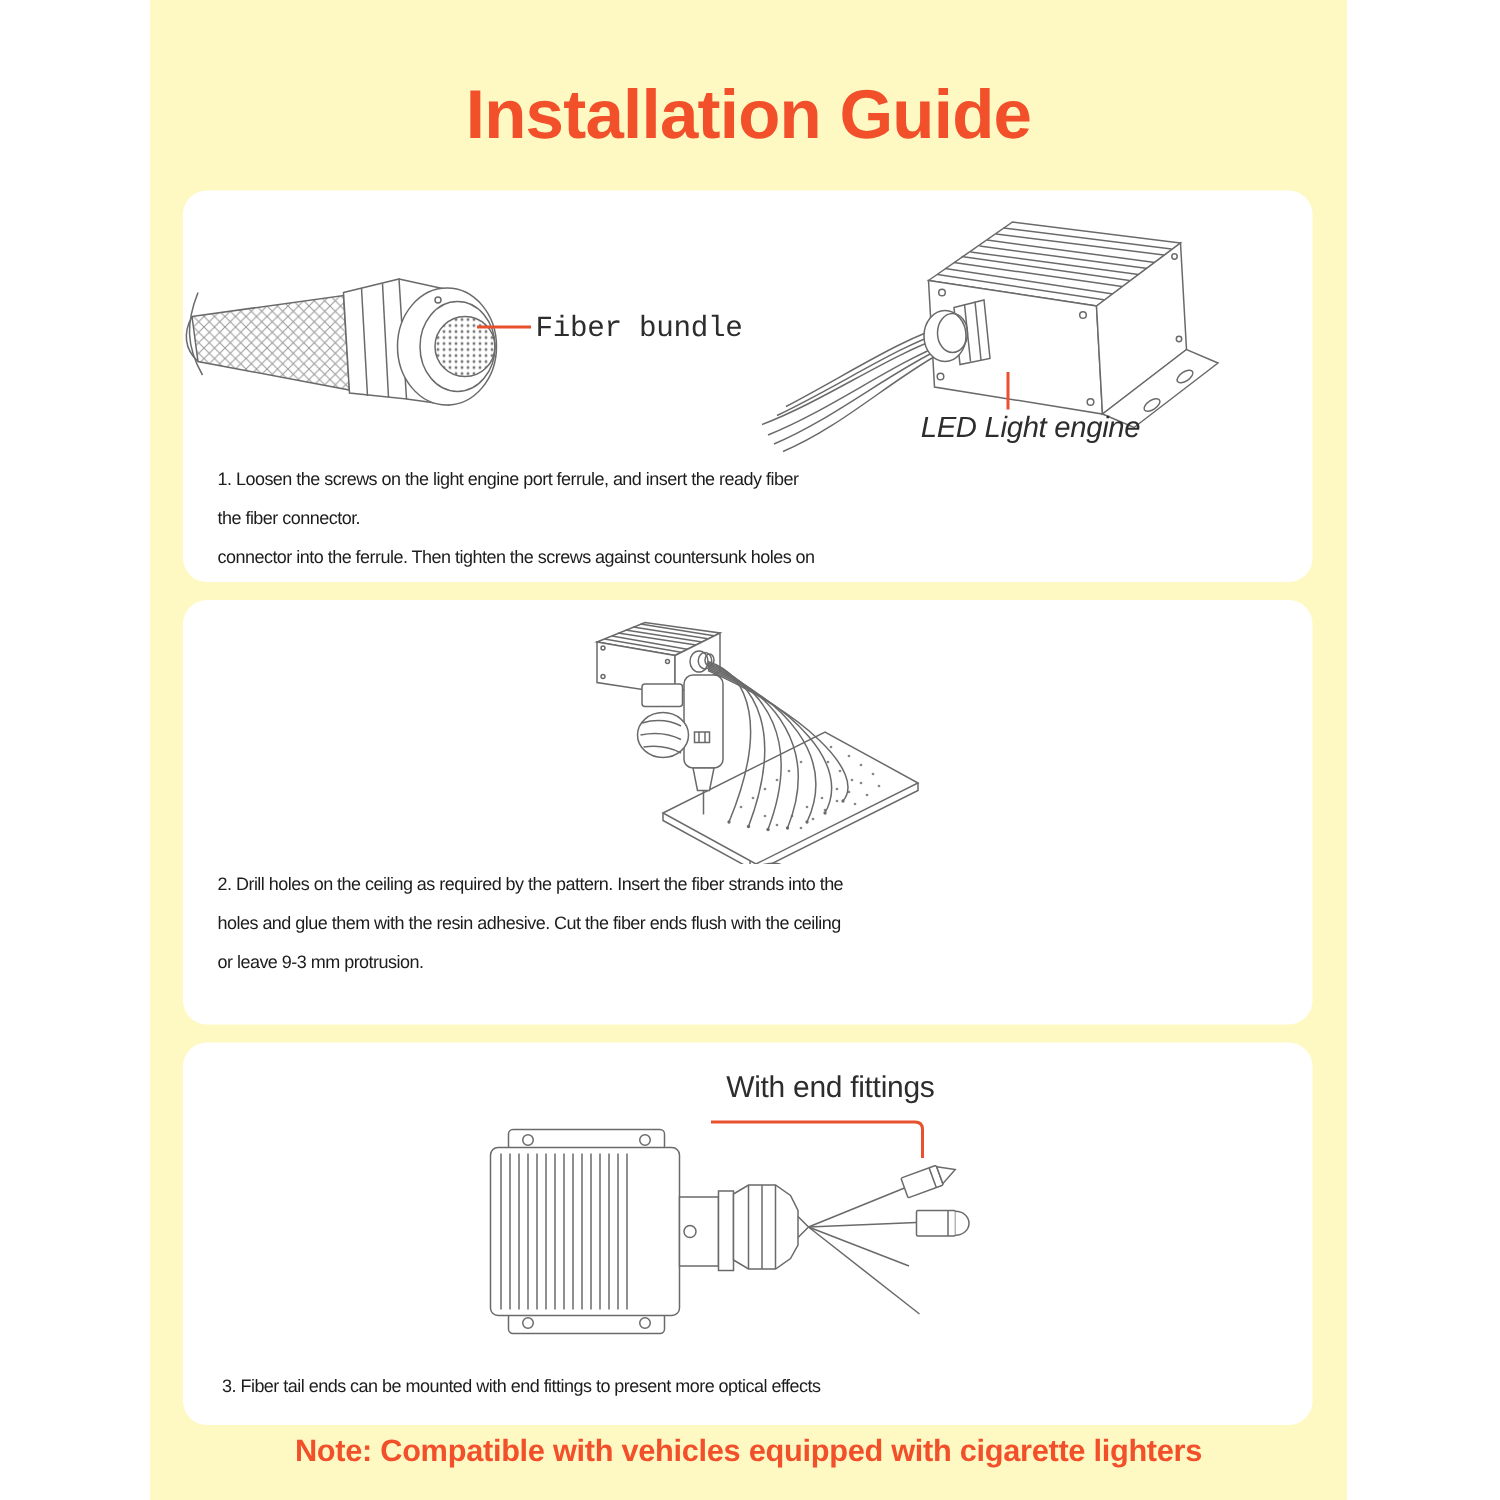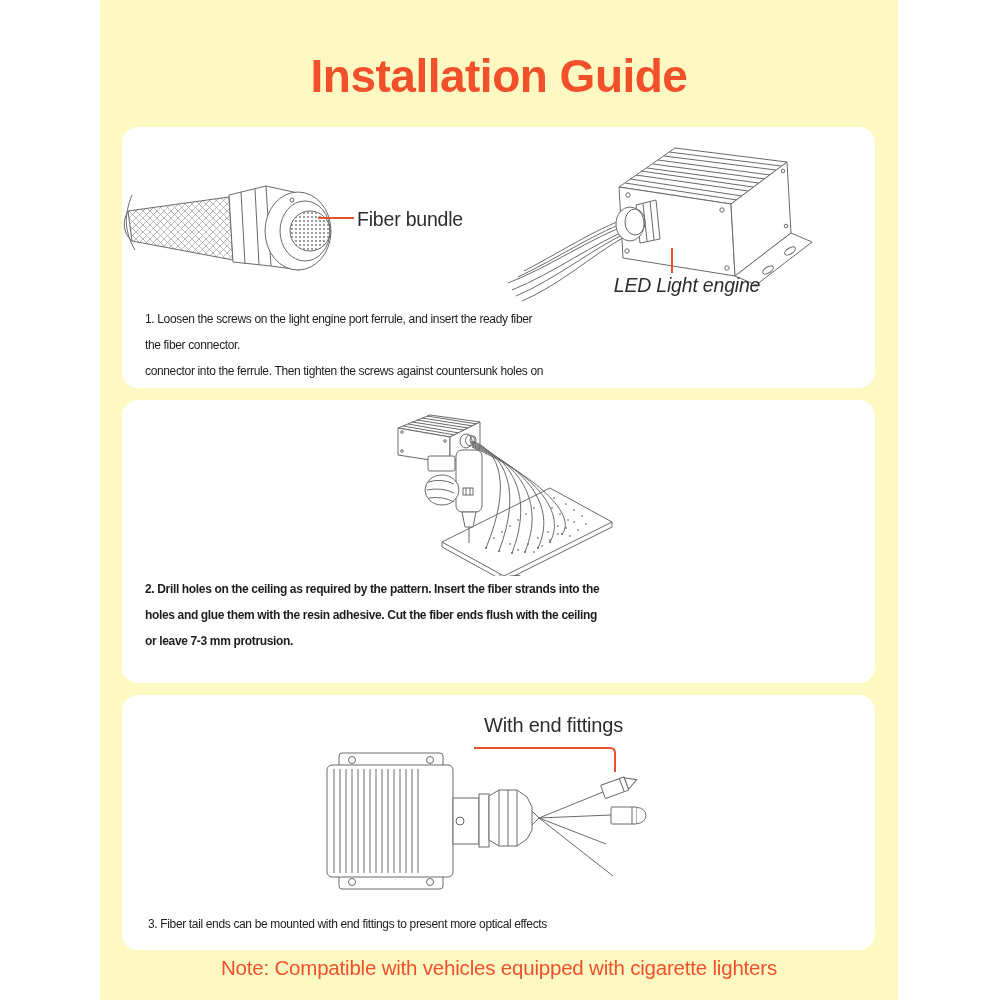--- a/index.html
+++ b/index.html
@@ -13,40 +13,40 @@
   .title{
     position:absolute;left:0;top:50px;width:100%;margin:0;
     text-align:center;font-size:46px;line-height:52px;font-weight:800;
     letter-spacing:-0.5px;color:#F2502A;
   }
   .card{
     position:absolute;left:22px;width:753px;background:#ffffff;
     border-radius:16px;overflow:hidden;
   }
   .card1{top:127px;height:261px;}
-  .card2{top:400px;height:283px;font-weight:bold;}
+  .card2{top:400px;height:283px;}
   .card3{top:695px;height:255px;}
   .illu{position:absolute;left:0;top:0;display:block;}
   .label{
     position:absolute;color:#2d2d2d;font-size:19.5px;line-height:22px;
     letter-spacing:-0.2px;white-space:nowrap;
   }
-  .lbl-fiber-bundle{left:235px;top:81px;}
+  .lbl-fiber-bundle{left:235px;top:81px;font-family:Liberation Mono, monospace;}
   .lbl-led-engine{left:490px;top:147px;width:150px;text-align:center;font-style:italic;}
   .lbl-end-fittings{left:345px;top:19px;width:156px;text-align:right;font-size:20px;}
   .step-text{position:absolute;left:23px;right:10px;color:#1d1d1d;}
   .card1 .step-text{top:179px;}
   .card2 .step-text{top:176px;}
   .card3 .step-text{top:216px;left:26px;}
   .step-line{
     font-size:12px;line-height:26px;letter-spacing:-0.35px;white-space:nowrap;
   }
   .footer-note{
     position:absolute;left:0;top:954px;width:100%;margin:0;text-align:center;
-    color:#F2502A;font-size:20.5px;line-height:28px;font-weight:400;
+    color:#F2502A;font-size:20.5px;line-height:28px;font-weight:700;
     letter-spacing:-0.2px;
   }
   svg .ln{stroke:#6a6a6a;stroke-width:1;fill:none;}
   svg .lnf{stroke:#6a6a6a;stroke-width:1;fill:#ffffff;}
   svg .accent{stroke:#E8512E;stroke-width:2;fill:none;}
 </style>
 </head>
 <body>
 
 <div class="canvas">
@@ -225,21 +225,21 @@
             <path class="ln" d="M306,82 q14,-4 26,2 M305,90 q15,-3 27,3 M307,98 q14,-2 25,4"></path>
             <polygon class="lnf" points="340,112 354,112 351,127 343,127"></polygon>
             <line class="ln" x1="347" y1="127" x2="347" y2="143"></line>
           </g>
         </g>
       </svg>
 
       <div class="step-text">
         <div class="step-line">2. Drill holes on the ceiling as required by the pattern. Insert the fiber strands into the</div>
         <div class="step-line">holes and glue them with the resin adhesive. Cut the fiber ends flush with the ceiling</div>
-        <div class="step-line">or leave 7-3 mm protrusion.</div>
+        <div class="step-line">or leave 9-3 mm protrusion.</div>
       </div>
     </section>
 
     <section class="card card3">
       <svg class="illu" width="753" height="212" viewBox="0 0 753 212">
         <g>
 
           <rect class="lnf" x="217" y="58" width="104" height="14" rx="3"></rect>
           <circle class="ln" cx="230" cy="65" r="3.5"></circle>
             <circle class="ln" cx="308" cy="65" r="3.5"></circle>

